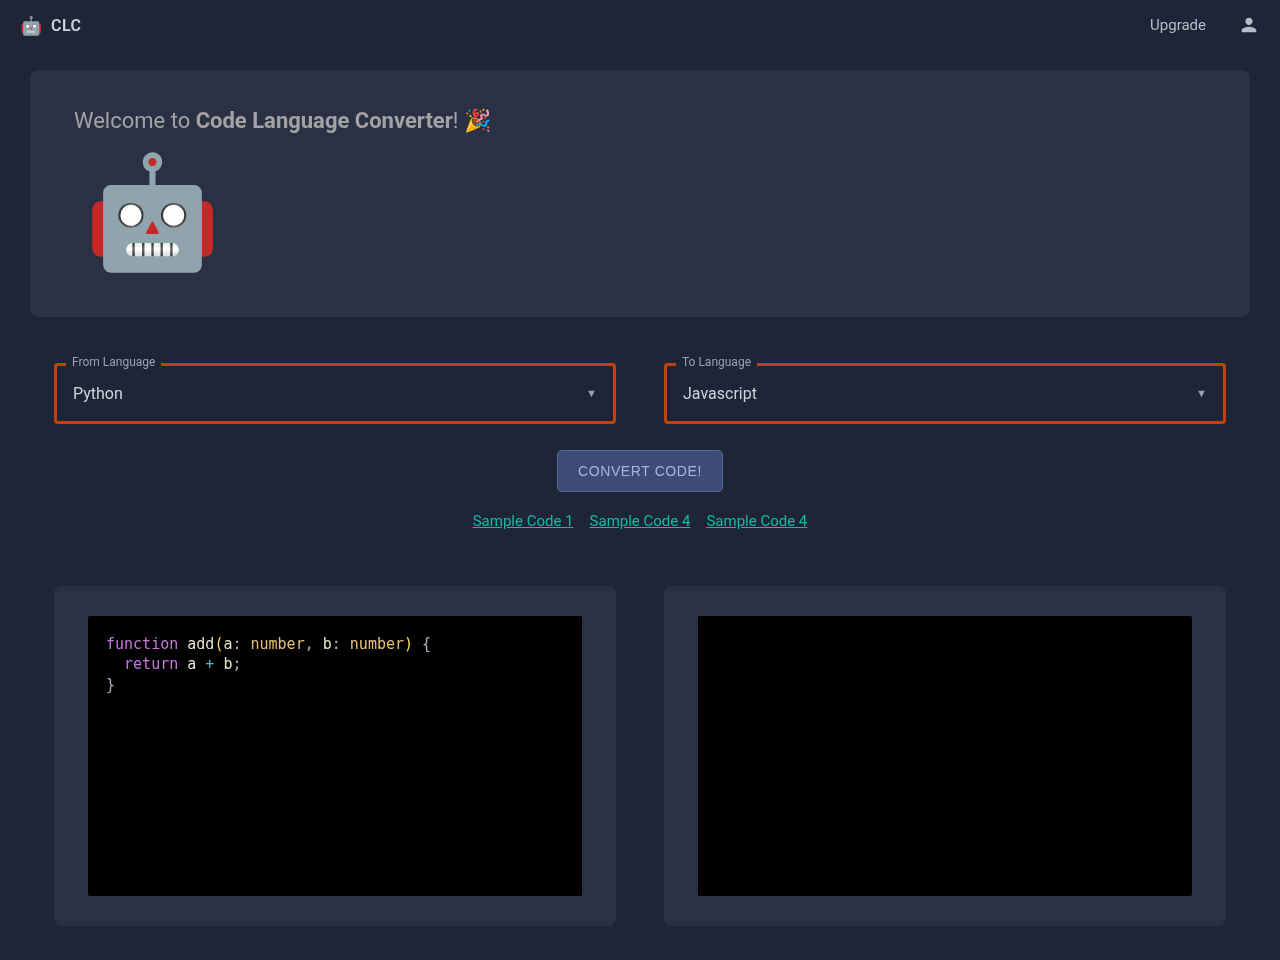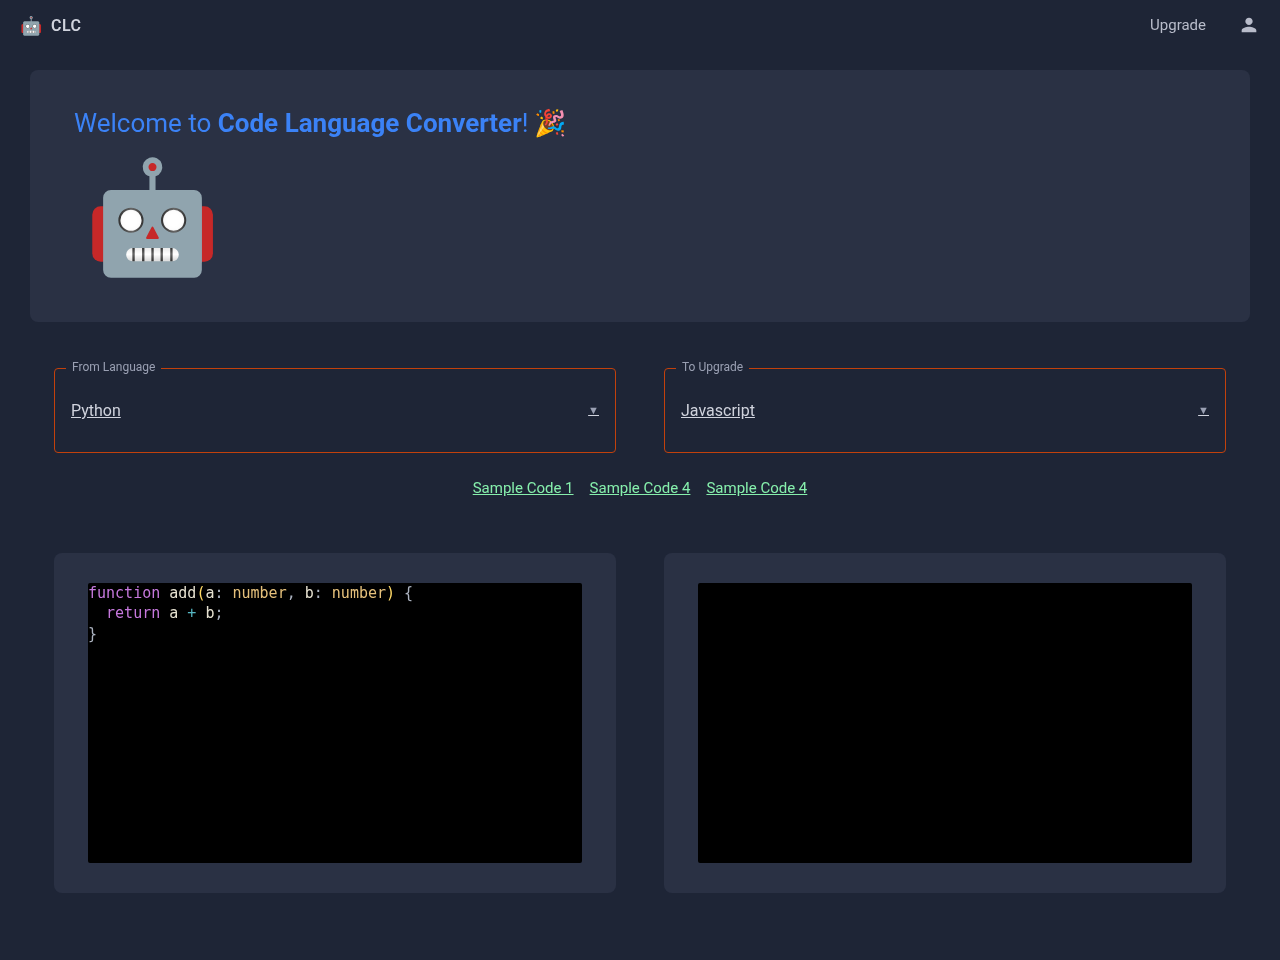--- a/index.html
+++ b/index.html
@@ -51,23 +51,23 @@
     .content {
       padding: 20px 30px 0 30px;
     }
     .welcome-card {
       background: #2a3144;
       border-radius: 8px;
       padding: 38px 44px;
       margin-bottom: 46px;
     }
     .welcome-title {
-      font-size: 26px;
+      font-size: 22px;
       font-weight: 400;
-      color: #3b82f6;
+      color: #a3a3a3;
       margin-bottom: 14px;
     }
     .welcome-title strong {
       font-weight: 700;
     }
     .welcome-sub {
       font-size: 17px;
       color: #b8bcca;
       margin-bottom: 26px;
     }
@@ -89,31 +89,30 @@
       position: absolute;
       top: -8px;
       left: 12px;
       background: #1e2536;
       padding: 0 6px;
       font-size: 12px;
       color: #9aa0b3;
     }
     .select-box {
       width: 100%;
-      border: 1px solid #c2410c;
+      border: 3px solid #c2410c;
       border-radius: 4px;
       background: transparent;
       color: #d0d3dd;
-      padding: 32px 16px;
+      padding: 18px 16px;
       font-size: 16px;
       display: flex;
       align-items: center;
       justify-content: space-between;
       cursor: pointer;
-      text-decoration: underline;
     }
     .select-arrow {
       font-size: 11px;
       color: #9aa0b3;
     }
     .convert-row {
       display: flex;
       justify-content: center;
       margin-bottom: 20px;
     }
@@ -128,41 +127,42 @@
       border-radius: 5px;
       cursor: pointer;
     }
     .samples-row {
       display: flex;
       justify-content: center;
       gap: 16px;
       margin-bottom: 56px;
     }
     .sample-link {
-      color: #86efac;
+      color: #14b8a6;
       text-decoration: underline;
       font-size: 15px;
       cursor: pointer;
     }
     .editors-row {
       display: flex;
       gap: 48px;
       margin: 0 24px;
     }
     .editor-card {
       flex: 1;
       background: #2a3144;
       border-radius: 8px;
       padding: 30px 34px;
     }
     .code-area {
       background: #000;
       border-radius: 2px;
       min-height: 280px;
       width: 100%;
+      padding: 18px;
       font-family: "Menlo", "Consolas", monospace;
       font-size: 15px;
       line-height: 1.35;
       color: #e3e1d6;
     }
     .tok-kw { color: #c678dd; }
     .tok-fn { color: #e6e1d0; }
     .tok-paren { color: #ffd966; }
     .tok-type { color: #e5c07b; }
     .tok-punct { color: #abb2bf; }
@@ -200,28 +200,31 @@
 
   <div class="selects-row">
     <div class="select-wrap">
       <span class="select-label">From Language</span>
       <div class="select-box">
         <span>Python</span>
         <span class="select-arrow">▼</span>
       </div>
     </div>
     <div class="select-wrap">
-      <span class="select-label">To Upgrade</span>
+      <span class="select-label">To Language</span>
       <div class="select-box">
         <span>Javascript</span>
         <span class="select-arrow">▼</span>
       </div>
     </div>
   </div>
 
+  <div class="convert-row">
+    <button class="convert-btn">CONVERT CODE!</button>
+  </div>
 
   <div class="samples-row">
     <a class="sample-link">Sample Code 1</a>
     <a class="sample-link">Sample Code 4</a>
     <a class="sample-link">Sample Code 4</a>
   </div>
 
   <div class="editors-row">
     <div class="editor-card">
       <pre class="code-area" id="source-code"><span class="tok-kw">function</span> <span class="tok-fn">add</span><span class="tok-paren">(</span><span class="tok-param">a</span><span class="tok-punct">:</span> <span class="tok-type">number</span><span class="tok-punct">,</span> <span class="tok-param">b</span><span class="tok-punct">:</span> <span class="tok-type">number</span><span class="tok-paren">)</span> <span class="tok-brace">{</span>

